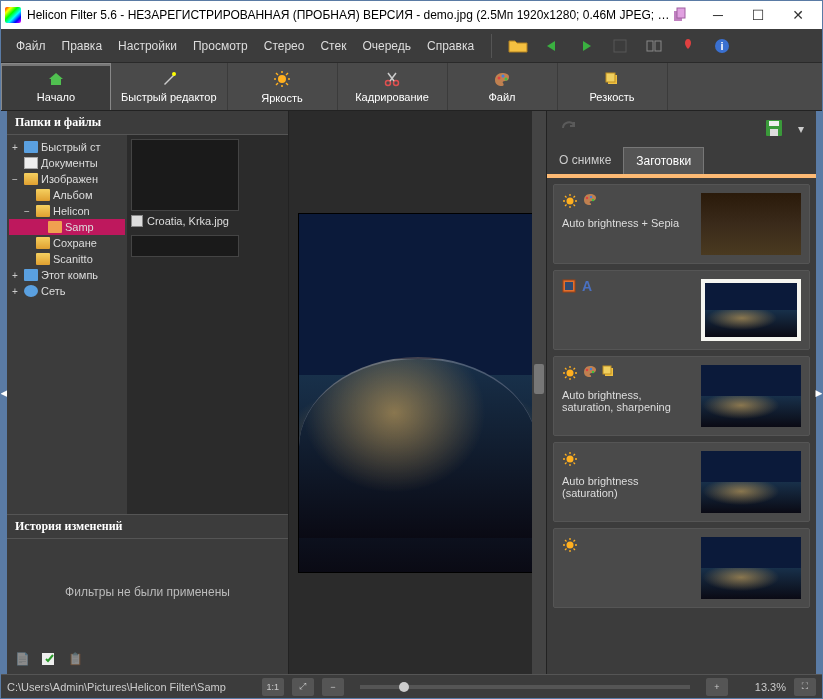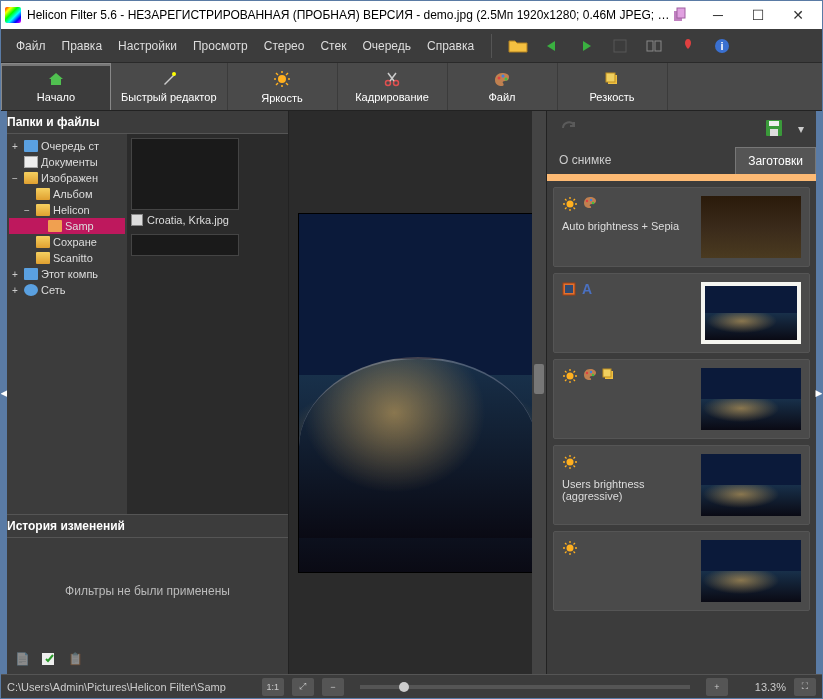--- a/index.html
+++ b/index.html
@@ -27,21 +27,21 @@
 .tabstrip .tab .ticon { margin-bottom: 2px; }
 
 
 .workspace { flex: 1; display: flex; overflow: hidden; }
 .left-pane { width: 282px; background: #3c3c3c; display: flex; flex-direction: column; border-right: 1px solid #222; }
 .side-toggle { width: 6px; background: #5a7ba5; cursor: pointer; display:flex; align-items:center; justify-content:center; color:#fff; font-size:9px; }
 .center-pane { flex: 1; background: #2b2b2b; display: flex; align-items: center; justify-content: center; position: relative; }
 .right-pane { width: 270px; background: #3c3c3c; display: flex; flex-direction: column; border-left: 1px solid #222; }
 
 
-.panel-header { padding: 4px 0; font-weight: bold; font-size: 12px; color: #fff; background: #3c3c3c; border-bottom:1px solid #555; }
+.panel-header { padding: 4px 8px; font-weight: bold; font-size: 12px; color: #fff; background: #3c3c3c; border-bottom:1px solid #555;font-family:Liberation Serif, serif; }
 .left-top { display:flex; flex:1; overflow:hidden; }
 .tree { width: 120px; overflow: hidden; padding: 4px 2px; font-size: 11px; }
 .tree .node { display: flex; align-items: center; padding: 2px 0; white-space: nowrap; cursor: pointer; }
 .tree .exp { width: 12px; text-align:center; color:#ccc; font-size:10px; }
 .tree .ficon { width: 14px; height: 12px; margin: 0 3px; display:inline-block; }
 .tree .node.sel { background:#be185d; }
 .thumbs { flex:1; background:#2b2b2b; overflow:hidden; padding:4px; }
 .thumb { margin-bottom: 8px; }
 .thumb .img { width: 108px; height: 72px; background:#1a1a1a; border:1px solid #444; }
 .thumb.selected .img { border:2px solid #2a8fff; }
@@ -62,21 +62,21 @@
 
 .bridge-night { background: linear-gradient(#0b1a3a 0%, #0b1a3a 50%, #3a2a10 100%); position:relative; overflow:hidden; }
 .bridge-night::after { content:""; position:absolute; bottom:0; left:0; right:0; height:50%; background: radial-gradient(ellipse at 40% 30%, rgba(255,200,100,0.5), transparent 45%), linear-gradient(#18304a, #0a0a14); }
 .bridge-sepia { background: linear-gradient(#2a1a0a 0%, #3a2a1a 50%, #4a3a20 100%); }
 .bridge-framed { border:4px solid #f5f5f0 !important; }
 .green-blur { background: radial-gradient(circle at 40% 40%, #a5d090, #3a5a2a); }
 .sky-partial { background: linear-gradient(#7aa5d0, #e0f0ff); }
 
 
 .right-tools { height: 36px; display:flex; align-items:center; gap:14px; padding: 0 12px; }
-.right-tabs { display:flex; border-bottom:7px solid #fdba74;justify-content:space-between; }
+.right-tabs { display:flex; border-bottom:4px solid #fdba74; }
 .right-tabs .rtab { padding: 6px 12px; font-size:12px; cursor:pointer; color:#ccc; }
 .right-tabs .rtab.active { background:#555; border:1px solid #777; border-bottom:none; color:#fff; }
 .presets { flex:1; overflow-y:auto; padding: 6px; }
 .preset { background:#4a4a4a; border:1px solid #555; border-radius:2px; margin-bottom:6px; padding:8px; display:flex; gap:8px; cursor:pointer; position:relative; }
 .preset .pinfo { flex:1; font-size:11px; color:#ddd; }
 .preset .picons { display:flex; gap:4px; margin-bottom:6px; }
 .preset .pimg { width:100px; height:62px; }
 
 
 .statusbar { height: 24px; background:#3c3c3c; border-top:1px solid #555; display:flex; align-items:center; padding:0 6px; font-size:11px; color:#ccc; gap:8px; }
@@ -220,21 +220,21 @@
   <div class="workspace">
     <div class="side-toggle">◀</div>
 
     <div class="left-pane">
       <div class="panel-header">Папки и файлы</div>
       <div class="left-top">
         <div class="tree" id="tree">
             <div class="node" style="padding-left: 0px;">
               <span class="exp">+</span>
               <span class="ficon i-monitor" style=""></span>
-              <span>Очередь ст</span>
+              <span>Быстрый ст</span>
             </div>
             <div class="node" style="padding-left: 0px;">
               <span class="exp"></span>
               <span class="ficon i-doc" style=""></span>
               <span>Документы</span>
             </div>
             <div class="node" style="padding-left: 0px;">
               <span class="exp">−</span>
               <span class="ficon i-folder" style=""></span>
               <span>Изображен</span>
@@ -389,41 +389,42 @@
                     <path d="M8 1C4 1 2 4 2 7s2 5 6 5c2 0 1-2 0-2-1-1 0-2 2-2s4-1 4-3-2-4-6-4z" fill="#c08050"></path>
                     <circle cx="5" cy="5" r="1.2" fill="#e04040"></circle>
                     <circle cx="9" cy="4" r="1.2" fill="#4080e0"></circle>
                     <circle cx="11" cy="7" r="1.2" fill="#40c040"></circle>
                   </svg></span>
                 <span><svg width="14" height="14">
                     <rect x="3" y="3" width="8" height="8" fill="#f0c040"></rect>
                     <rect x="1" y="1" width="8" height="8" fill="#f0d060" stroke="#c09020"></rect>
                   </svg></span>
               </div>
+              <div>Auto brightness, saturation, sharpening</div>
             </div>
             <div class="pimg bridge-night"></div>
           </div>
           <div class="preset">
             <div class="pinfo">
               <div class="picons">
                 <span><svg width="16" height="16">
                     <circle cx="8" cy="8" r="3.5" fill="#ffb020"></circle>
                     <g stroke="#ffb020" stroke-width="1.3">
                       <line x1="8" y1="1" x2="8" y2="3"></line>
                       <line x1="8" y1="13" x2="8" y2="15"></line>
                       <line x1="1" y1="8" x2="3" y2="8"></line>
                       <line x1="13" y1="8" x2="15" y2="8"></line>
                       <line x1="3" y1="3" x2="4.5" y2="4.5"></line>
                       <line x1="11.5" y1="11.5" x2="13" y2="13"></line>
                       <line x1="3" y1="13" x2="4.5" y2="11.5"></line>
                       <line x1="11.5" y1="4.5" x2="13" y2="3"></line>
                     </g>
                   </svg></span>
               </div>
-              <div>Users brightness (aggressive)</div>
+              <div>Auto brightness (saturation)</div>
             </div>
             <div class="pimg bridge-night"></div>
           </div>
           <div class="preset">
             <div class="pinfo">
               <div class="picons">
                 <span><svg width="16" height="16">
                     <circle cx="8" cy="8" r="3.5" fill="#ffb020"></circle>
                     <g stroke="#ffb020" stroke-width="1.3">
                       <line x1="8" y1="1" x2="8" y2="3"></line>

